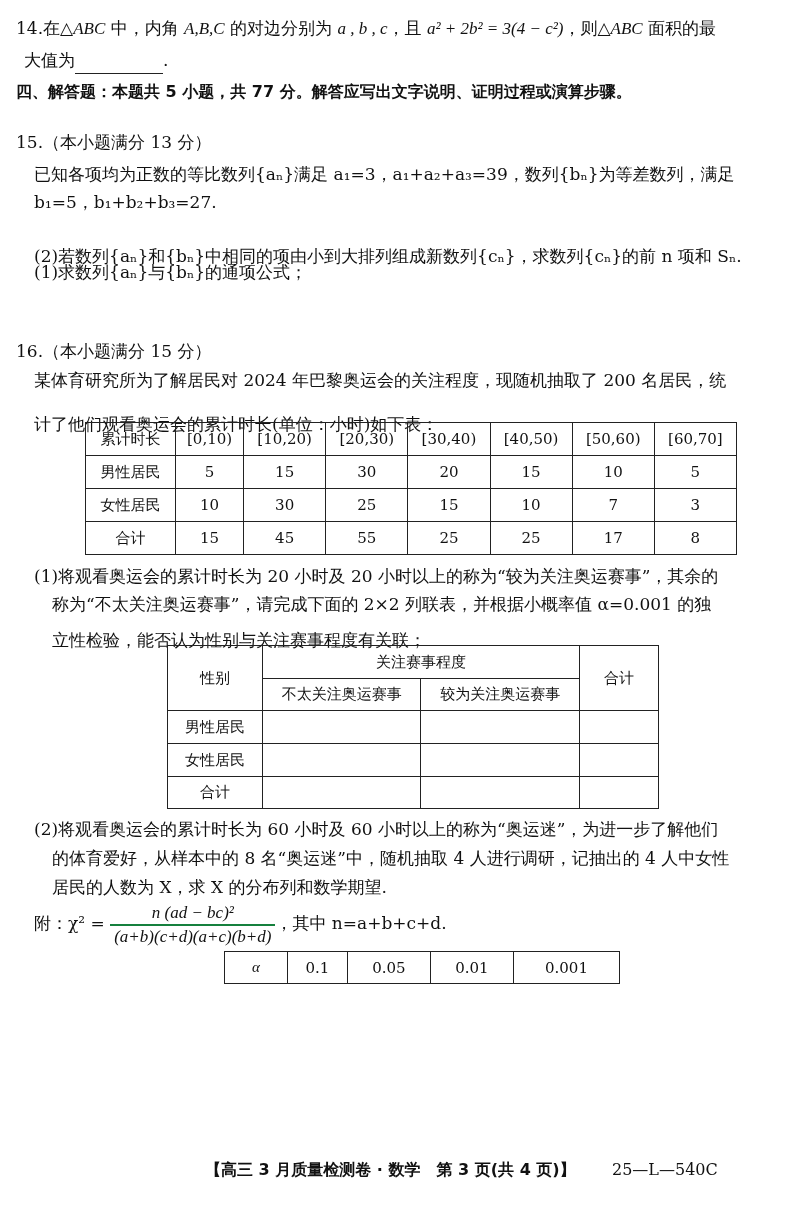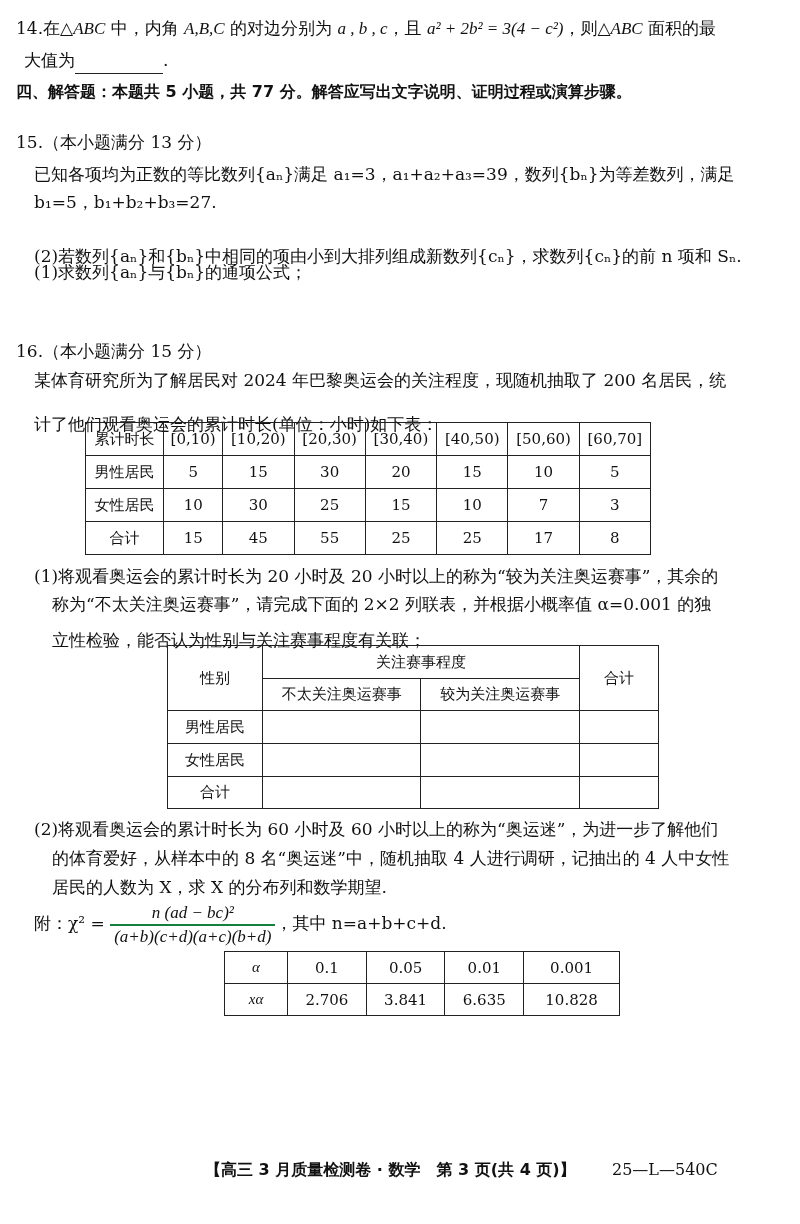--- a/index.html
+++ b/index.html
@@ -34,21 +34,21 @@
 <div class="line" style="top:128px; left:16px;">15.（本小题满分 13 分）</div>
 <div class="line" style="top:160px; left:34px;">已知各项均为正数的等比数列{aₙ}满足 a₁=3，a₁+a₂+a₃=39，数列{bₙ}为等差数列，满足</div>
 <div class="line" style="top:188px; left:34px;">b₁=5，b₁+b₂+b₃=27.</div>
 <div class="line" style="top:214px; left:34px;margin-top:44px;">(1)求数列{aₙ}与{bₙ}的通项公式；</div>
 <div class="line" style="top:242px; left:34px;">(2)若数列{aₙ}和{bₙ}中相同的项由小到大排列组成新数列{cₙ}，求数列{cₙ}的前 n 项和 Sₙ.</div>
 
 <div class="line" style="top:337px; left:16px;">16.（本小题满分 15 分）</div>
 <div class="line" style="top:366px; left:34px;">某体育研究所为了解居民对 2024 年巴黎奥运会的关注程度，现随机抽取了 200 名居民，统</div>
 <div class="line" style="top:410px; left:34px;">计了他们观看奥运会的累计时长(单位：小时)如下表：</div>
 
-<table style="top:422px; left:85px; width:566px;">
+<table style="top:422px; left:85px; width:652px;">
   <tbody id="t1body">
       <tr style="height: 33px;">
         <td>累计时长</td>
         <td>[0,10)</td>
         <td>[10,20)</td>
         <td>[20,30)</td>
         <td>[30,40)</td>
         <td>[40,50)</td>
         <td>[50,60)</td>
         <td>[60,70]</td>
@@ -136,24 +136,17 @@
 
 <table style="top:951px; left:224px; width:396px;">
   <tbody>
       <tr style="height:32px;">
     <td class="it" style="width:62px;">α</td>
     <td>0.1</td>
     <td>0.05</td>
     <td>0.01</td>
     <td>0.001</td>
   </tr>
-  <tr style="height:32px;">
-    <td class="it">xα</td>
-    <td>2.706</td>
-    <td>3.841</td>
-    <td>6.635</td>
-    <td>10.828</td>
-  </tr>
 </tbody>
   </table>
 
 <div class="footer bold" style="left:205px;">【高三 3 月质量检测卷 · 数学　第 3 页(共 4 页)】</div>
 <div class="footer" style="left:612px;">25—L—540C</div>
 
 </body></html>

